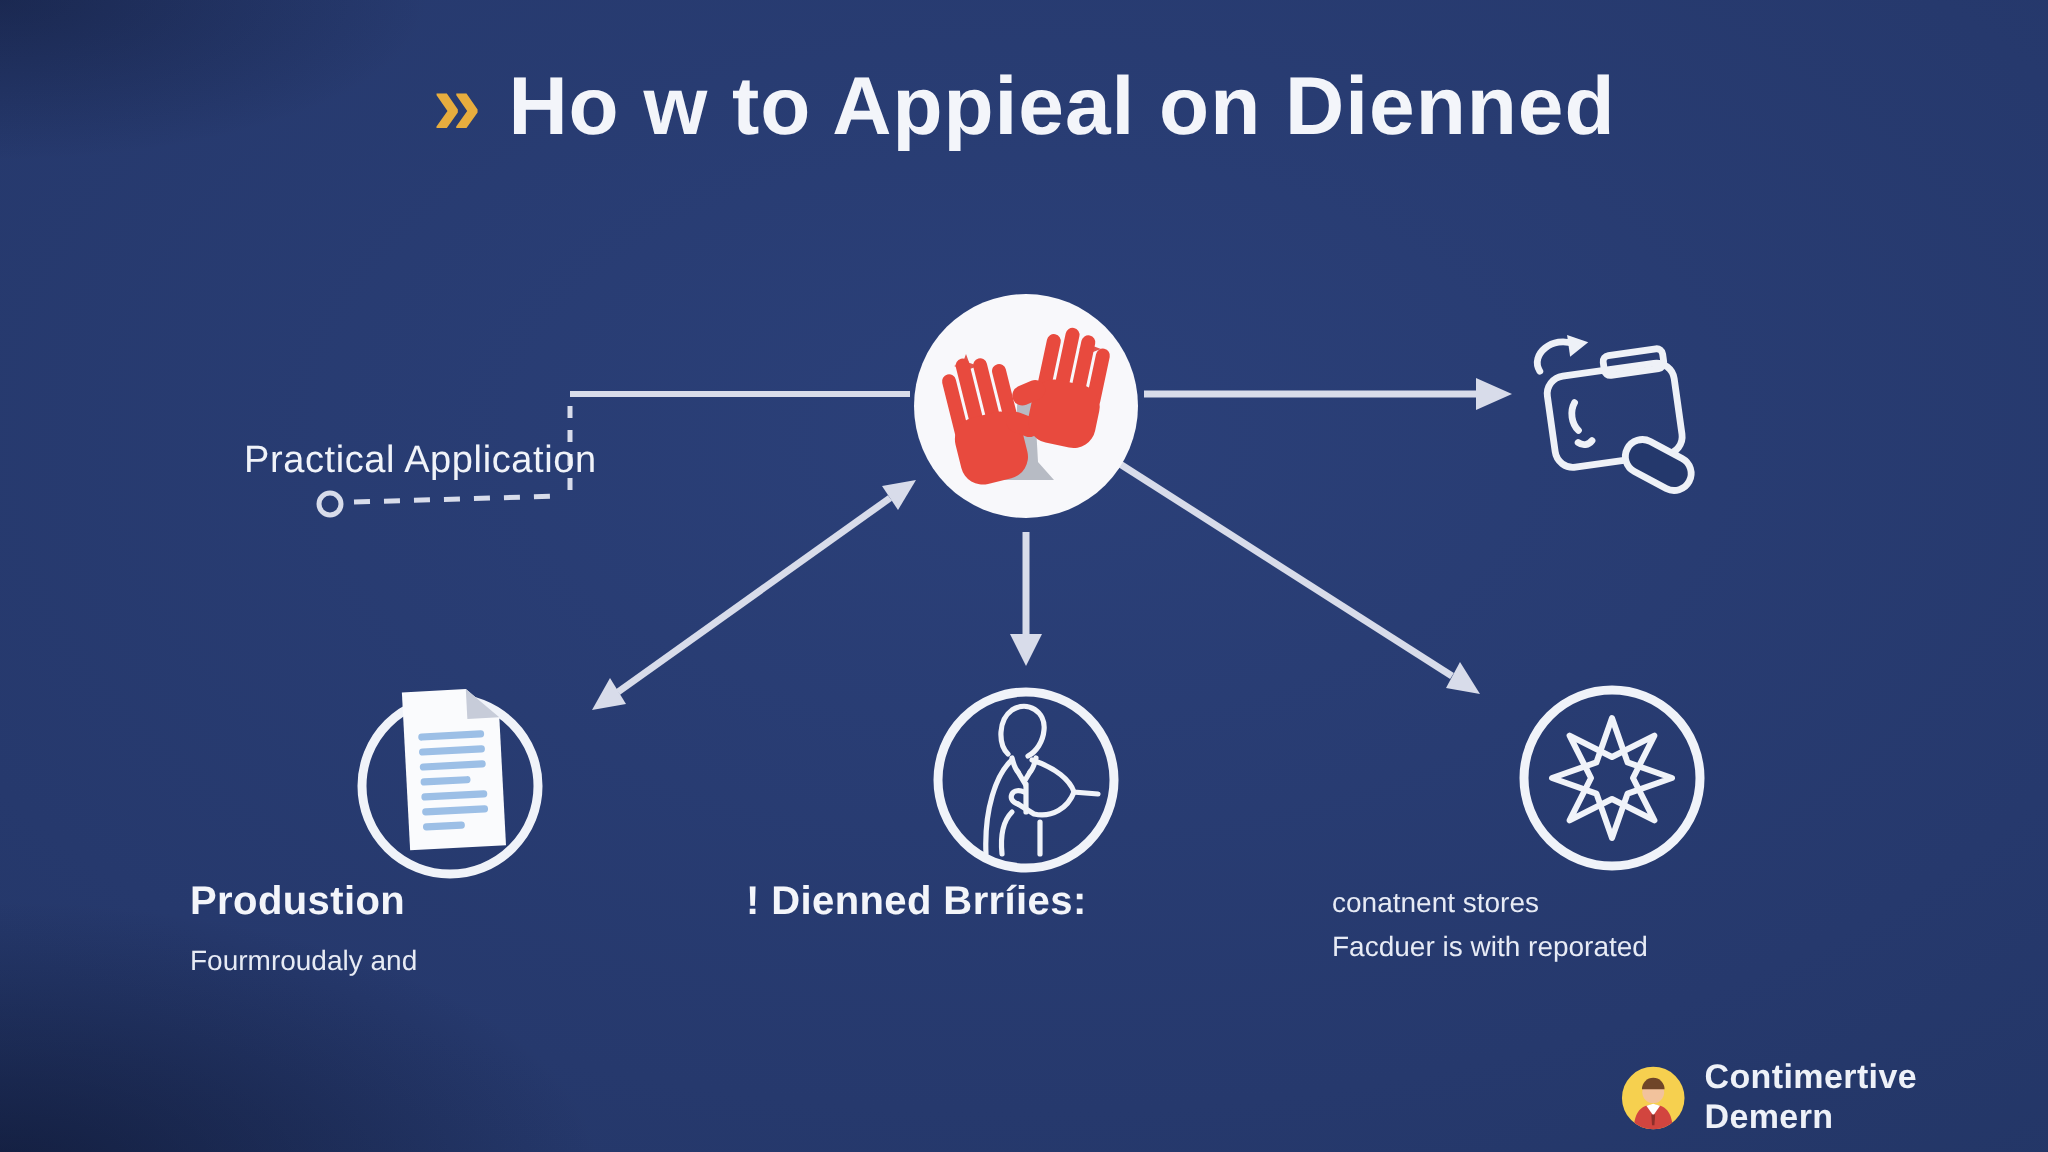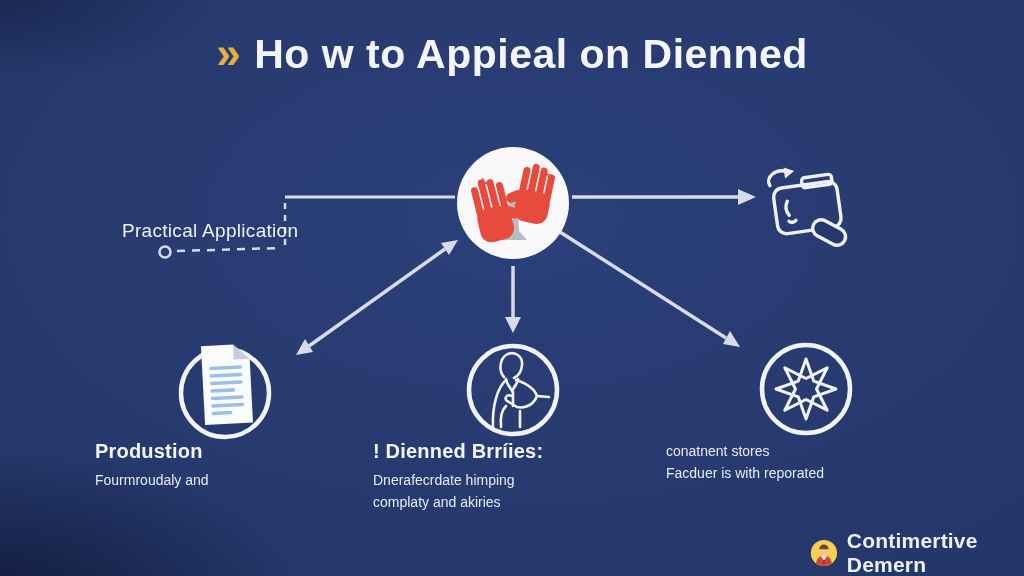--- a/index.html
+++ b/index.html
@@ -17,21 +17,21 @@
   .title .chev{color:#e7ad3e;margin-right:13px;font-size:44px;}
   .callout-label{position:absolute;left:122px;top:220px;font-size:19px;color:#f0f3f9;letter-spacing:.3px;}
   .abs{position:absolute;}
   .node{position:absolute;text-align:left;}
   .node .heading{font-size:20px;font-weight:bold;color:#f3f5fa;margin-bottom:6px;letter-spacing:.2px;}
   .node .sub{font-size:14px;color:#e7ebf5;line-height:22px;}
   .node-left{left:95px;top:440px;width:260px;}
   .node-center{left:373px;top:440px;width:280px;}
   .node-right{left:666px;top:440px;width:280px;}
   .credit{position:absolute;left:810px;top:529px;display:flex;align-items:center;gap:9px;}
-  .credit .label{font-size:21px;font-weight:600;color:#eef1f8;letter-spacing:.2px;}
+  .credit .label{font-size:17px;font-weight:600;color:#eef1f8;letter-spacing:.2px;}
 </style>
 </head>
 <body>
 
 <div class="canvas">
 
   <svg class="bg-lines" width="1024" height="576" viewBox="0 0 1024 576">
     <g stroke="#d8dcea" fill="none">
       <circle cx="165" cy="252" r="5.5" stroke-width="2.5"></circle>
       <path d="M177,251 L280,248" stroke-width="2.5" stroke-dasharray="8 7"></path>
@@ -144,24 +144,20 @@
 
   <div class="node node-left">
     <div class="heading">Produstion</div>
     <div class="sub">
       <div>Fourmroudaly and</div>
     </div>
   </div>
 
   <div class="node node-center">
     <div class="heading">! Dienned Brríies:</div>
-    <div class="sub">
-      <div>Dnerafecrdate himping</div>
-      <div>complaty and akiries</div>
-    </div>
   </div>
 
   <div class="node node-right">
     <div class="sub">
       <div>conatnent stores</div>
       <div>Facduer is with reporated</div>
     </div>
   </div>
 
   <div class="credit">

